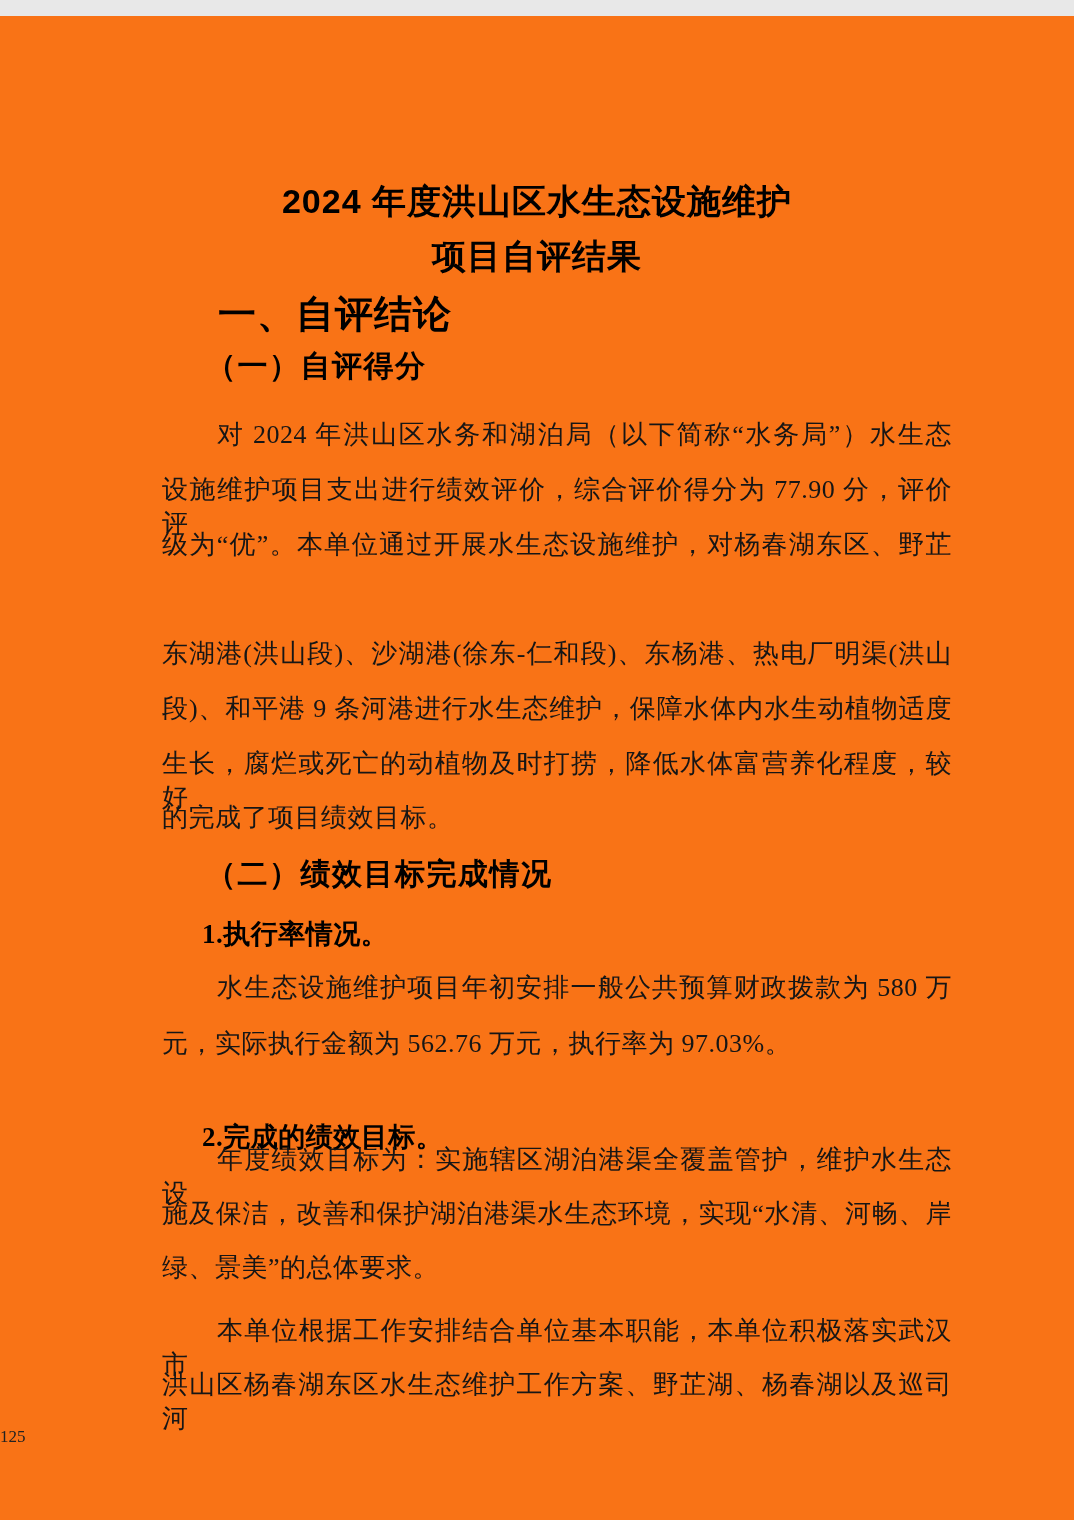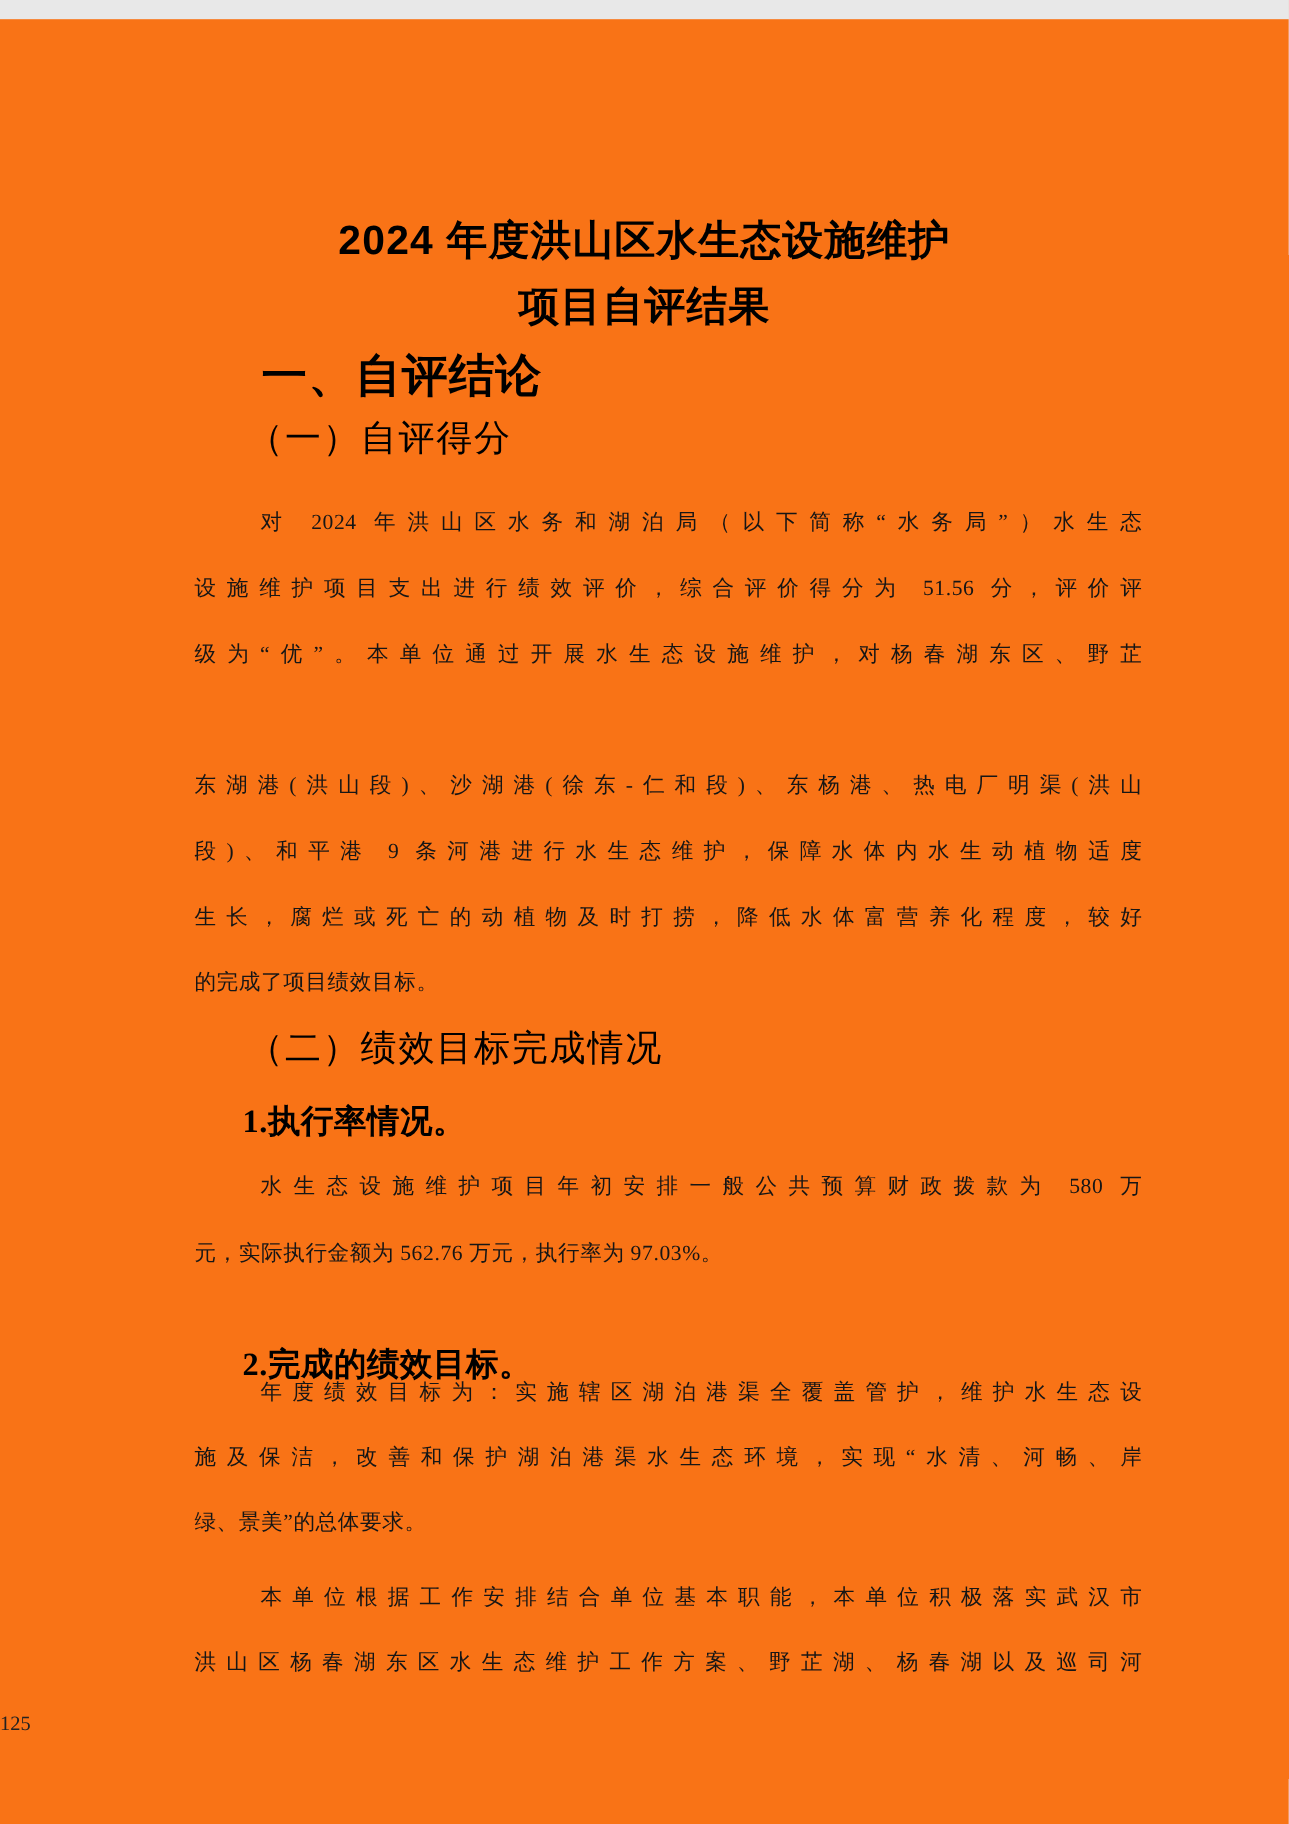--- a/index.html
+++ b/index.html
@@ -15,21 +15,21 @@
     background: #f97316;
     overflow: hidden;
     color: #141414;
   }
   
   .line {
     position: absolute;
     left: 162px;
     width: 790px;
     font-family: "Liberation Serif", "DejaVu Serif", serif;
-    font-size: 18px;
+    font-size: 26px;
     line-height: 34px;
     color: #161616;
     letter-spacing: 0.5px;
   }
   .first { text-indent: 55px; }
   .just {
     text-align: justify;
     text-align-last: justify;
     text-justify: inter-character;
   }
@@ -53,21 +53,21 @@
     font-weight: 700;
     font-size: 38px;
     line-height: 38px;
     color: #000;
     letter-spacing: 1px;
   }
   
   .h-kai {
     position: absolute;
     font-family: "Liberation Serif", "DejaVu Serif", serif;
-    font-weight: 400;
+    font-weight: 700;
     font-size: 30px;
     line-height: 38px;
     color: #000;
     letter-spacing: 1.5px;
   }
   
   .h-num {
     position: absolute;
     font-family: "Liberation Serif", "DejaVu Serif", serif;
     font-weight: 700;
@@ -93,21 +93,21 @@
 <div class="page">
 
   <div class="doc-title" style="top:164px;">2024 年度洪山区水生态设施维护</div>
   <div class="doc-title" style="top:219px;">项目自评结果</div>
 
   <div class="h-hei" style="left:218px; top:279px;">一、自评结论</div>
 
   <div class="h-kai" style="left:206px; top:331px;">（一）自评得分</div>
 
   <div class="line first just" style="top:402px;">对 2024 年洪山区水务和湖泊局（以下简称“水务局”）水生态</div>
-  <div class="line just" style="top:457px;">设施维护项目支出进行绩效评价，综合评价得分为 51.56 分，评价评</div>
+  <div class="line just" style="top:457px;">设施维护项目支出进行绩效评价，综合评价得分为 77.90 分，评价评</div>
   <div class="line just" style="top:512px;">级为“优”。本单位通过开展水生态设施维护，对杨春湖东区、野芷</div>
   <div class="line just" style="top:621px;">东湖港(洪山段)、沙湖港(徐东-仁和段)、东杨港、热电厂明渠(洪山</div>
   <div class="line just" style="top:676px;">段)、和平港 9 条河港进行水生态维护，保障水体内水生动植物适度</div>
   <div class="line just" style="top:731px;">生长，腐烂或死亡的动植物及时打捞，降低水体富营养化程度，较好</div>
   <div class="line" style="top:785px;">的完成了项目绩效目标。</div>
 
   <div class="h-kai" style="left:206px; top:839px;">（二）绩效目标完成情况</div>
 
   <div class="h-num" style="left:202px; top:901px;text-align:right;">1.执行率情况。</div>
 

